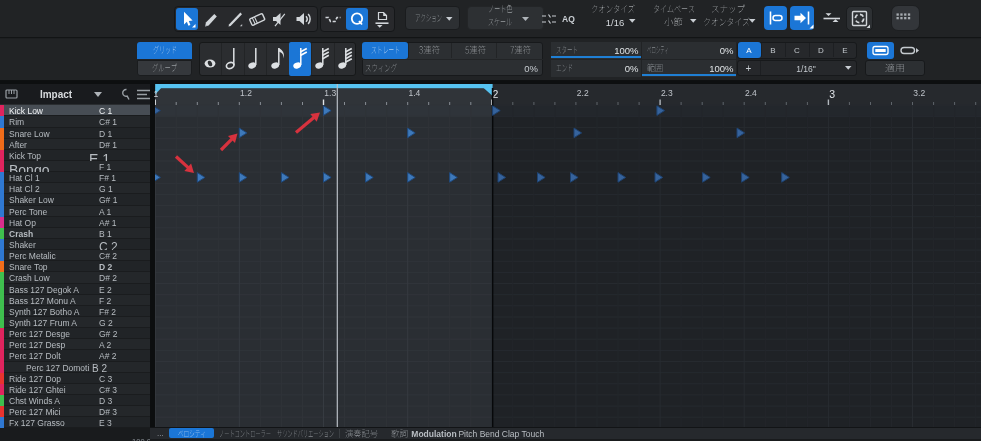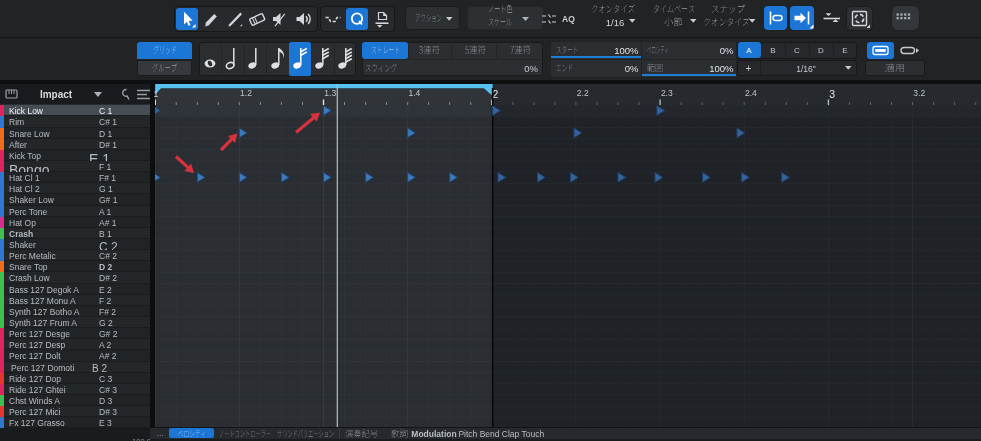--- a/index.html
+++ b/index.html
@@ -362,21 +362,21 @@
 <div class="abs" style="left:0px;top:339.24px;width:150px;height:11.14px;background:#24272a;border-bottom:1px solid #1a1c1e"></div>
 <div class="abs" style="left:0px;top:339.24px;width:4px;height:11.14px;background:#e0245e"></div>
 <div class="txt" style="left:9px;top:340.24px;font-size:8.5px;color:#b7bcc1;font-weight:normal;letter-spacing:0">Perc 127 Desp</div>
 <div class="txt" style="left:99px;top:340.24px;font-size:8.5px;color:#b7bcc1;font-weight:normal;letter-spacing:0">A 2</div>
 <div class="abs" style="left:0px;top:350.38px;width:150px;height:11.14px;background:#212427;border-bottom:1px solid #1a1c1e"></div>
 <div class="abs" style="left:0px;top:350.38px;width:4px;height:11.14px;background:#e0245e"></div>
 <div class="txt" style="left:9px;top:351.38px;font-size:8.5px;color:#b7bcc1;font-weight:normal;letter-spacing:0">Perc 127 Dolt</div>
 <div class="txt" style="left:99px;top:351.38px;font-size:8.5px;color:#b7bcc1;font-weight:normal;letter-spacing:0">A# 2</div>
 <div class="abs" style="left:0px;top:361.52000000000004px;width:150px;height:11.14px;background:#24272a;border-bottom:1px solid #1a1c1e"></div>
 <div class="abs" style="left:0px;top:361.52000000000004px;width:4px;height:11.14px;background:#e0245e"></div>
-<div class="txt" style="left:11px;top:362.52000000000004px;font-size:8.5px;color:#b7bcc1;font-weight:normal;letter-spacing:0">Perc 127 Domoti</div>
+<div class="txt" style="left:26px;top:362.52000000000004px;font-size:8.5px;color:#b7bcc1;font-weight:normal;letter-spacing:0">Perc 127 Domoti</div>
 <div class="txt" style="left:92px;top:362.52000000000004px;font-size:10px;color:#b7bcc1;font-weight:normal;letter-spacing:0">B 2</div>
 <div class="abs" style="left:0px;top:372.66px;width:150px;height:11.14px;background:#212427;border-bottom:1px solid #1a1c1e"></div>
 <div class="abs" style="left:0px;top:372.66px;width:4px;height:11.14px;background:#e8332e"></div>
 <div class="txt" style="left:9px;top:373.66px;font-size:8.5px;color:#b7bcc1;font-weight:normal;letter-spacing:0">Ride 127 Dop</div>
 <div class="txt" style="left:99px;top:373.66px;font-size:8.5px;color:#b7bcc1;font-weight:normal;letter-spacing:0">C 3</div>
 <div class="abs" style="left:0px;top:383.8px;width:150px;height:11.14px;background:#24272a;border-bottom:1px solid #1a1c1e"></div>
 <div class="abs" style="left:0px;top:383.8px;width:4px;height:11.14px;background:#e0245e"></div>
 <div class="txt" style="left:9px;top:384.8px;font-size:8.5px;color:#b7bcc1;font-weight:normal;letter-spacing:0">Ride 127 Ghtei</div>
 <div class="txt" style="left:99px;top:384.8px;font-size:8.5px;color:#b7bcc1;font-weight:normal;letter-spacing:0">C# 3</div>
 <div class="abs" style="left:0px;top:394.94px;width:150px;height:11.14px;background:#212427;border-bottom:1px solid #1a1c1e"></div>

